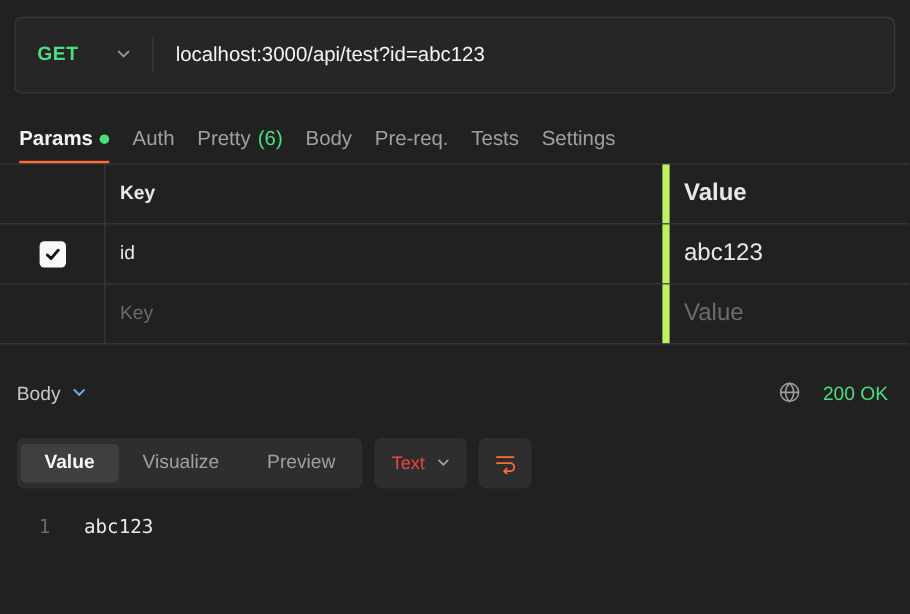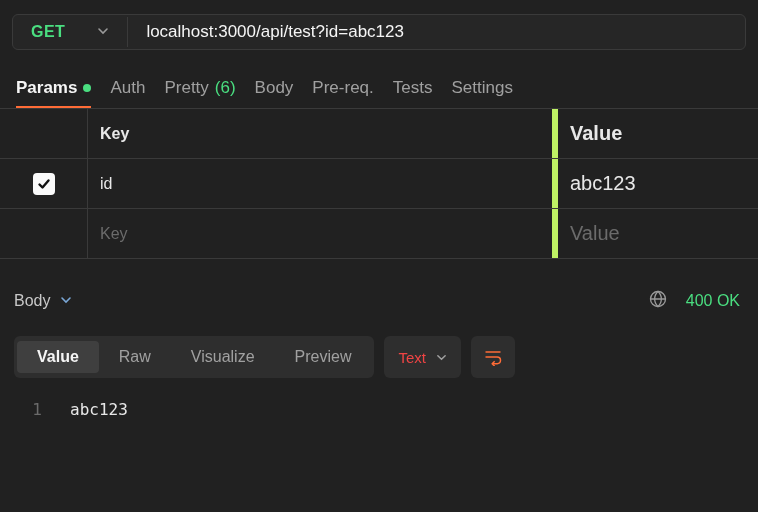--- a/index.html
+++ b/index.html
@@ -13,21 +13,21 @@
     overflow: hidden;
   }
 
   
   .url-bar {
     margin: 14px 12px 0 12px;
     display: flex;
     align-items: center;
     border: 1px solid #3a3a3a;
     border-radius: 6px;
-    height: 36px;
+    height: 64px;
     background: #262626;
   }
   .method-select {
     display: flex;
     align-items: center;
     gap: 32px;
     padding: 0 18px;
     height: 100%;
     cursor: pointer;
   }
@@ -225,28 +225,27 @@
         </svg>
     </span>
   </div>
   <div class="response-right">
     <span>
       <svg class="globe-icon" viewBox="0 0 24 24" stroke-width="1.6">
           <circle cx="12" cy="12" r="9"></circle>
           <path d="M3 12h18M12 3c2.8 2.5 4 5.5 4 9s-1.2 6.5-4 9c-2.8-2.5-4-5.5-4-9s1.2-6.5 4-9z"></path>
         </svg>
     </span>
-    <span class="status-text">400 OK</span>
+    <span class="status-text">200 OK</span>
   </div>
 </div>
 
 <div class="format-bar">
   <div class="seg-group">
     <div class="seg-btn active">Value</div>
-    <div class="seg-btn">Raw</div>
     <div class="seg-btn">Visualize</div>
     <div class="seg-btn">Preview</div>
   </div>
   <div class="mini-seg">
     <span>Text</span>
     <span>
       <svg width="11" height="11" viewBox="0 0 12 12">
           <path d="M2 4l4 4 4-4" stroke="#a0a0a0" stroke-width="1.6" fill="none" stroke-linecap="round"></path>
         </svg>
     </span>

